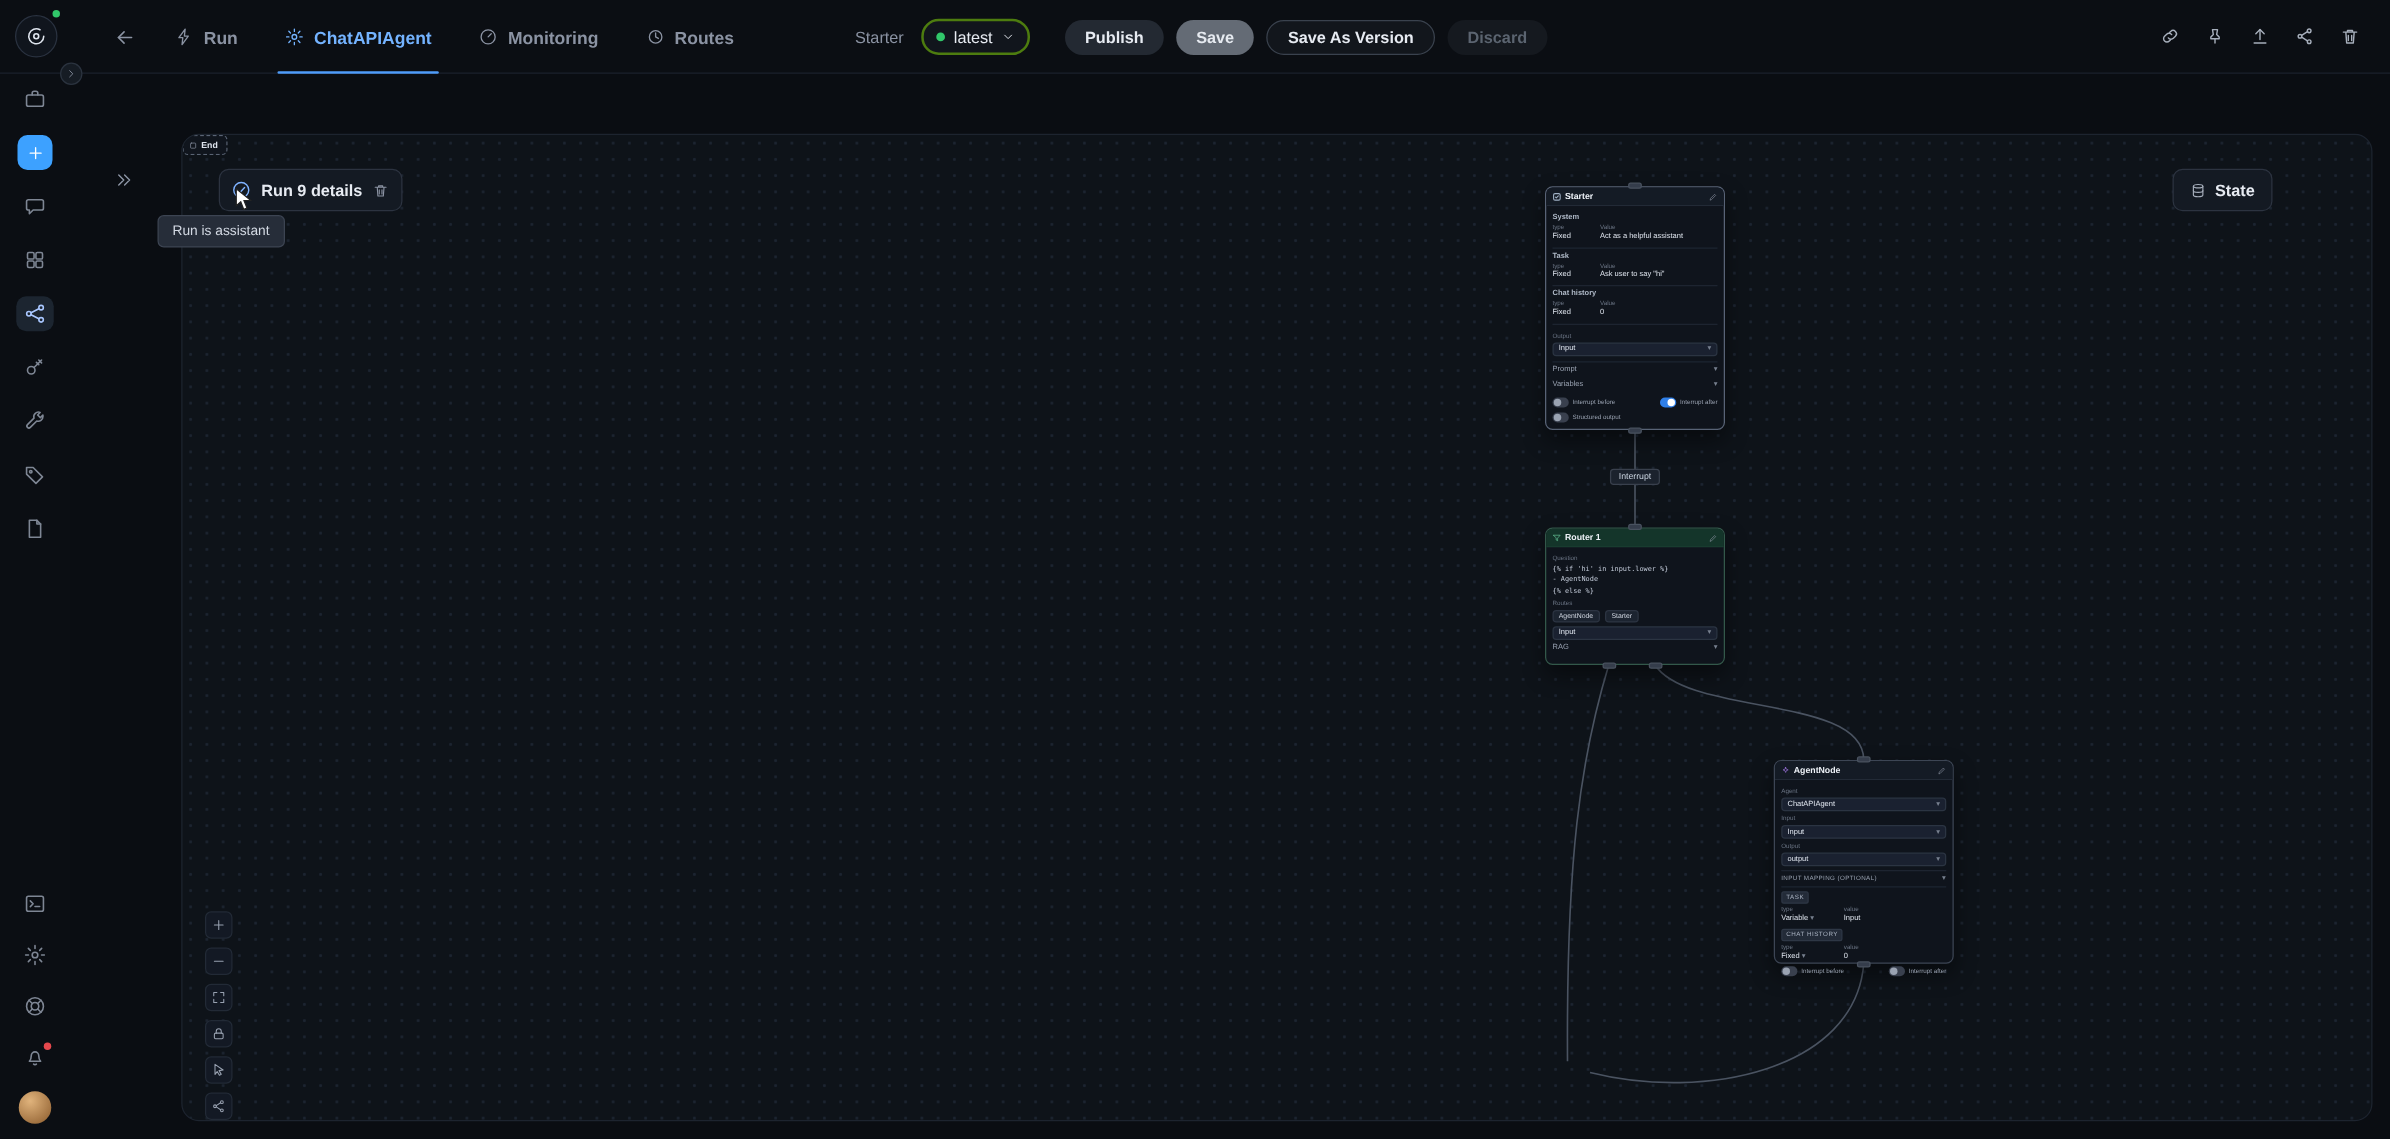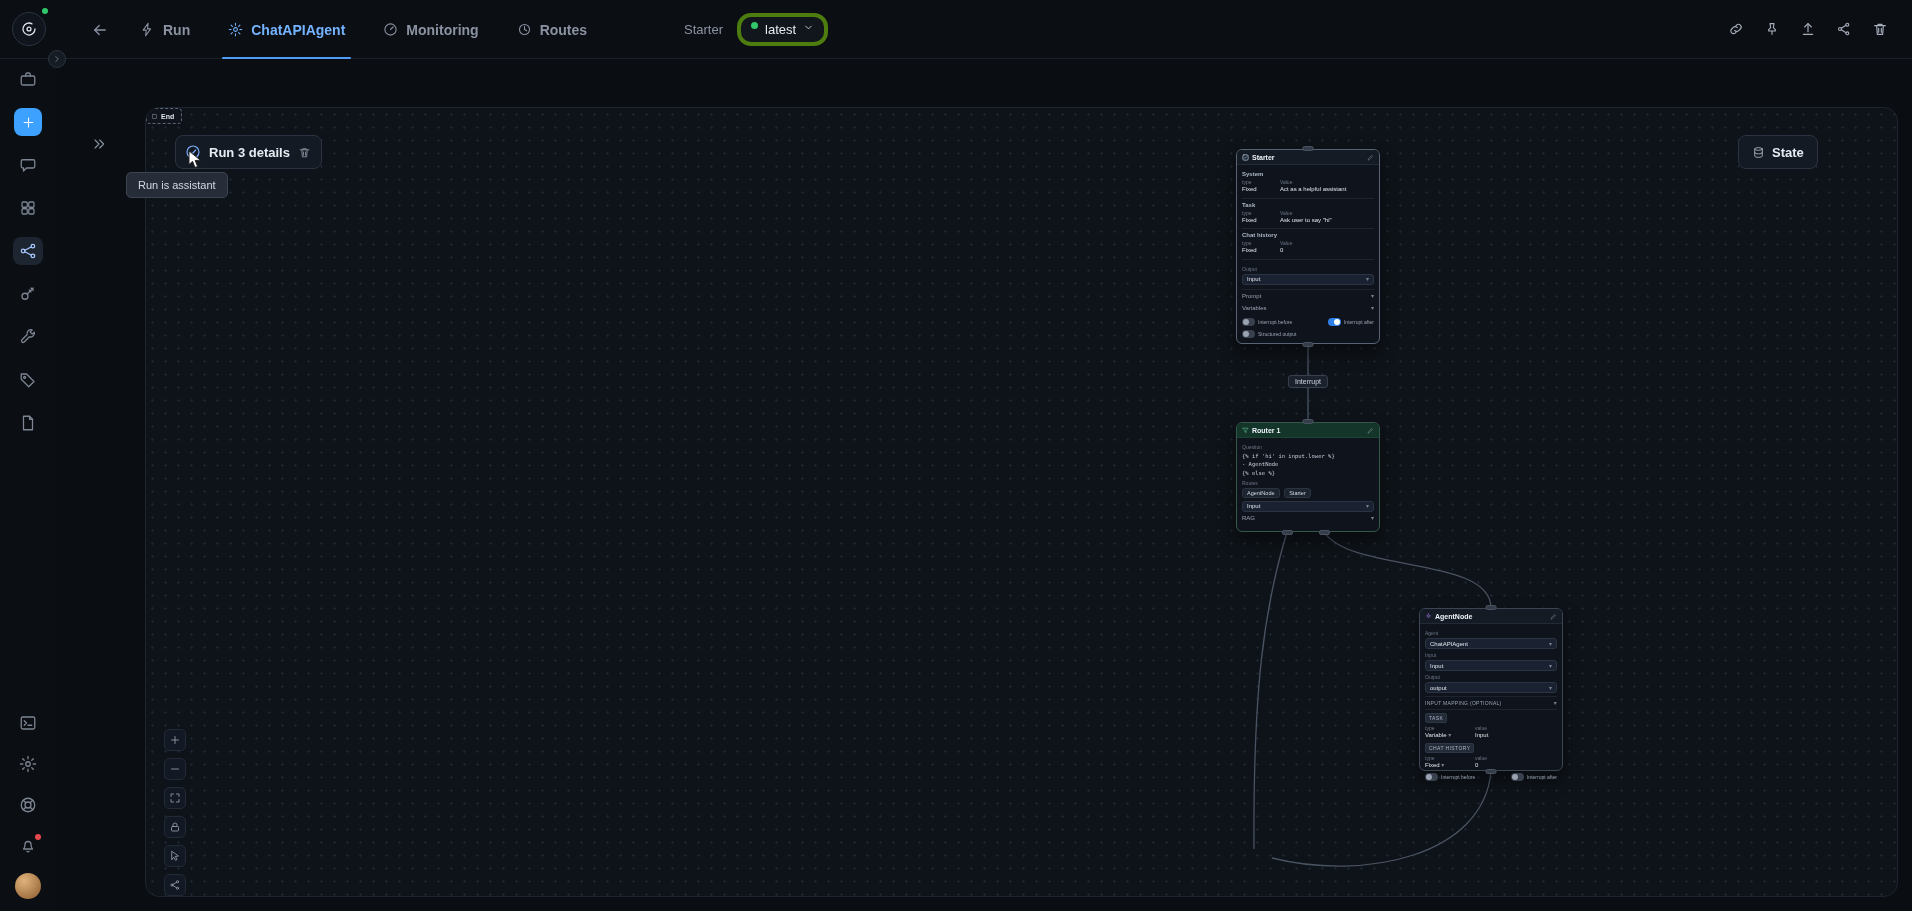--- a/index.html
+++ b/index.html
@@ -31,21 +31,21 @@
   .topbar{position:absolute;top:0;left:0;width:1912px;height:59px;background:var(--chrome);border-bottom:1px solid var(--border-soft);z-index:30}
   .logo{position:absolute;left:12px;top:12px;width:34px;height:34px;border-radius:50%;background:#10151d;border:1px solid #2a3240;display:flex;align-items:center;justify-content:center;color:#dfe5ee}
   .logo-dot{position:absolute;left:42px;top:8px;width:6px;height:6px;border-radius:50%;background:var(--green)}
   .back-btn{position:absolute;left:86px;top:16px;width:28px;height:28px;display:flex;align-items:center;justify-content:center;color:var(--muted);background:none;border:none;cursor:pointer}
   .tabs{position:absolute;left:140px;top:0;height:59px;display:flex;gap:38px}
   .tab{display:flex;align-items:center;gap:8px;height:59px;font-size:14px;font-weight:600;color:var(--muted);position:relative;cursor:pointer}
   .tab.active{color:var(--tab-blue)}
   .tab.active::after{content:"";position:absolute;left:-6px;right:-6px;bottom:0;height:2px;background:#4f9cf9;border-radius:2px}
   .version-group{position:absolute;left:684px;top:0;height:59px;display:flex;align-items:center;gap:14px}
   .version-label{font-size:13px;color:var(--muted)}
-  .version-pill{display:flex;gap:7px;padding:5px 10px;border-radius:14px;background:#11151c;border:4px solid #4d7c0f;cursor:pointer}
+  .version-pill{display:flex;align-items:center;gap:7px;padding:5px 10px;border-radius:14px;background:#11151c;border:2px solid #4d7c0f;cursor:pointer}
   .vdot{width:7px;height:7px;border-radius:50%;background:var(--green)}
   .version-pill span{font-size:13px;color:var(--text)}
   .chev{color:var(--muted)}
   .actions{position:absolute;left:852px;top:0;height:59px;display:flex;align-items:center;gap:10px}
   .btn{height:28px;padding:0 16px;border-radius:15px;font-size:13px;font-weight:600;border:none;cursor:pointer;font-family:inherit}
   .btn-publish{background:#232932;color:var(--text)}
   .btn-save{background:#646b75;color:#e6eaf0}
   .btn-outline{background:#12161c;border:1px solid #3a424e;color:var(--text)}
   .btn-disabled{background:#15191f;color:#5b6470}
   .top-icons{position:absolute;left:1722px;top:15px;display:flex;gap:8px}
@@ -188,20 +188,26 @@
       <span class="vdot"></span>
       <span>latest</span>
       <span class="chev">
           <svg width="11" height="11" viewBox="0 0 24 24" class="ic">
             <path d="M6 9l6 6 6-6"></path>
           </svg>
         </span>
     </div>
   </div>
 
+  <div class="actions">
+    <button class="btn btn-publish"><span>Publish</span></button>
+    <button class="btn btn-save"><span>Save</span></button>
+    <button class="btn btn-outline"><span>Save As Version</span></button>
+    <button class="btn btn-disabled"><span>Discard</span></button>
+  </div>
 
   <div class="top-icons">
     <button class="tibtn">
         <span>
           <svg width="16" height="16" viewBox="0 0 24 24" class="ic">
             <path d="M10 14a4 4 0 0 0 6 .5l2.5-2.5a4 4 0 0 0-5.7-5.7l-1.3 1.3"></path>
             <path d="M14 10a4 4 0 0 0-6-.5L5.5 12a4 4 0 0 0 5.7 5.7l1.3-1.3"></path>
           </svg>
         </span>
       </button>
@@ -405,21 +411,21 @@
       <path d="M1345 663 C1338 748 1218 773 1126 750" stroke="#4a5361" stroke-width="1.3" fill="none"></path>
     </svg>
 
     <div class="run-card">
       <span style="color:#7fb2ff">
           <svg width="16" height="16" viewBox="0 0 24 24" class="ic">
             <circle cx="12" cy="12" r="9"></circle>
             <path d="M8 12.5l2.5 2.5 5.5-6"></path>
           </svg>
         </span>
-      <span class="label">Run 3 details</span>
+      <span class="label">Run 9 details</span>
       <span style="color:#8b93a3">
           <svg width="13" height="13" viewBox="0 0 24 24" class="ic">
             <path d="M4 7h16M9 7V5h6v2M7 7l1 13h8l1-13"></path>
             <path d="M10 11v6M14 11v6"></path>
           </svg>
         </span>
     </div>
 
     <button class="state-btn">
       <span style="color:#a7afbc">

